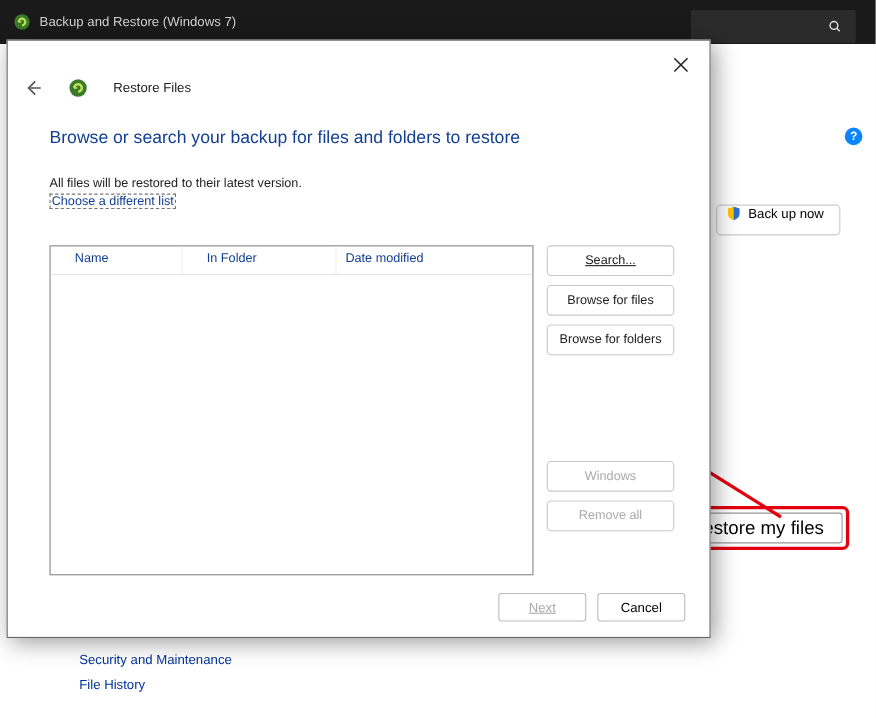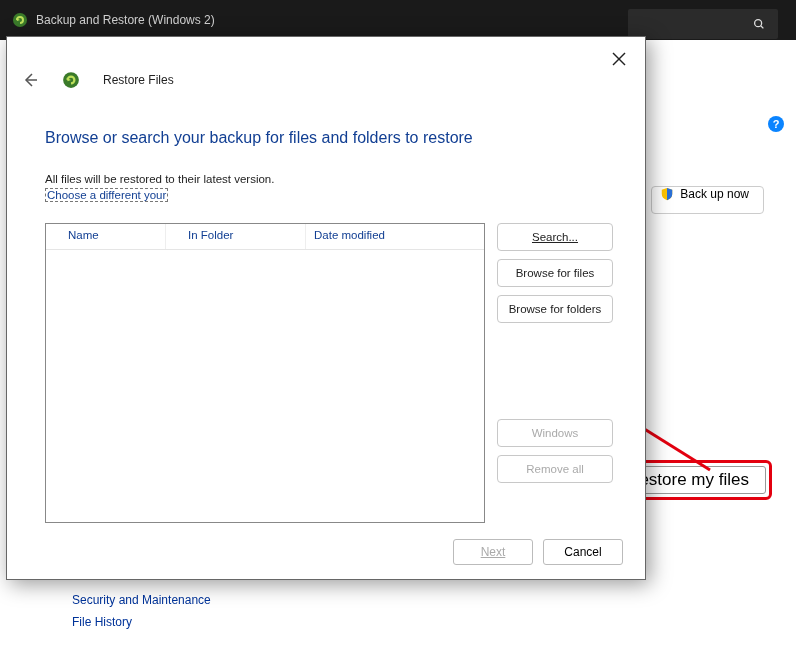--- a/index.html
+++ b/index.html
@@ -36,21 +36,21 @@
 
 .dialog { position:absolute; top:36px; left:6px; width:640px; height:544px; background:#fff; border:1px solid #666; box-shadow: 4px 4px 20px rgba(0,0,0,0.4); }
 .dialog-header { height:44px; position:relative; }
 .dialog-close { position:absolute; top:10px; right:14px; font-size:16px; color:#333; cursor:pointer; width:24px; height:24px; display:flex; align-items:center; justify-content:center; }
 .dialog-title-row { position:absolute; top:34px; left:14px; display:flex; align-items:center; gap:23px; }
 .back-arrow { width:18px; height:18px; color:#555; cursor:pointer; display:flex; align-items:center; justify-content:center; }
 .dialog-title-row .icon { width:18px; height:18px; }
 .dialog-title { font-size:12px; color:#222; }
 
 .dialog-content { position:absolute; top:80px; left:38px; right:32px; }
-.dialog-heading { color:#123f93; font-size:16px; font-weight:400; margin-bottom:26px;margin-top:12px; }
+.dialog-heading { color:#123f93; font-size:16px; font-weight:400; margin-bottom:26px; }
 .info-text { font-size:11.5px; color:#222; }
 .choose-link { font-size:11.5px; color:#123f93; border:1px dashed #777; padding:0 1px; display:inline-block; cursor:pointer; }
 
 
 .list-area { position:absolute; top:186px; left:38px; width:440px; height:300px; border:1px solid #888; background:#fff; }
 .list-header { display:flex; height:26px; border-bottom:1px solid #e5e5e5; }
 .list-header div { padding:5px 0 0 22px; font-size:11.5px; color:#123f93; border-right:1px solid #eee; }
 .col-name { width:120px; }
 .col-folder { width:140px; }
 .col-date { flex:1; border-right:none !important; padding-left:8px !important; }
@@ -73,21 +73,21 @@
 </head>
 <body>
 
 <div class="parent-window">
   <div class="parent-title">
     <svg class="backup-icon" viewBox="0 0 16 16">
         <circle cx="8" cy="8" r="7" fill="#3a7a2a"></circle>
         <path d="M5 8 A3 3 0 1 1 8 11" stroke="#bde05a" stroke-width="2" fill="none"></path>
         <path d="M4 6 L5 9 L8 8 Z" fill="#bde05a"></path>
       </svg>
-    <span>Backup and Restore (Windows 2)</span>
+    <span>Backup and Restore (Windows 7)</span>
   </div>
   <div class="parent-controls">
     <div>
         <svg width="12" height="12" viewBox="0 0 12 12">
           <line x1="2" y1="6" x2="10" y2="6" stroke="#aaa" stroke-width="1"></line>
         </svg>
       </div>
     <div>
         <svg width="12" height="12" viewBox="0 0 12 12">
           <rect x="2" y="2" width="8" height="8" stroke="#aaa" fill="none" stroke-width="1"></rect>
@@ -160,21 +160,21 @@
         <circle cx="8" cy="8" r="7" fill="#3a7a2a"></circle>
         <path d="M5 8 A3 3 0 1 1 8 11" stroke="#bde05a" stroke-width="2" fill="none"></path>
         <path d="M4 6 L5 9 L8 8 Z" fill="#bde05a"></path>
       </svg>
     <span class="dialog-title">Restore Files</span>
   </div>
 
   <div class="dialog-content">
     <div class="dialog-heading">Browse or search your backup for files and folders to restore</div>
     <div class="info-text">All files will be restored to their latest version.</div>
-    <span class="choose-link">Choose a different your</span>
+    <span class="choose-link">Choose a different list</span>
   </div>
 
   <div class="list-area">
     <div class="list-header">
       <div class="col-name">Name</div>
       <div class="col-folder">In Folder</div>
       <div class="col-date">Date modified</div>
     </div>
   </div>
 

